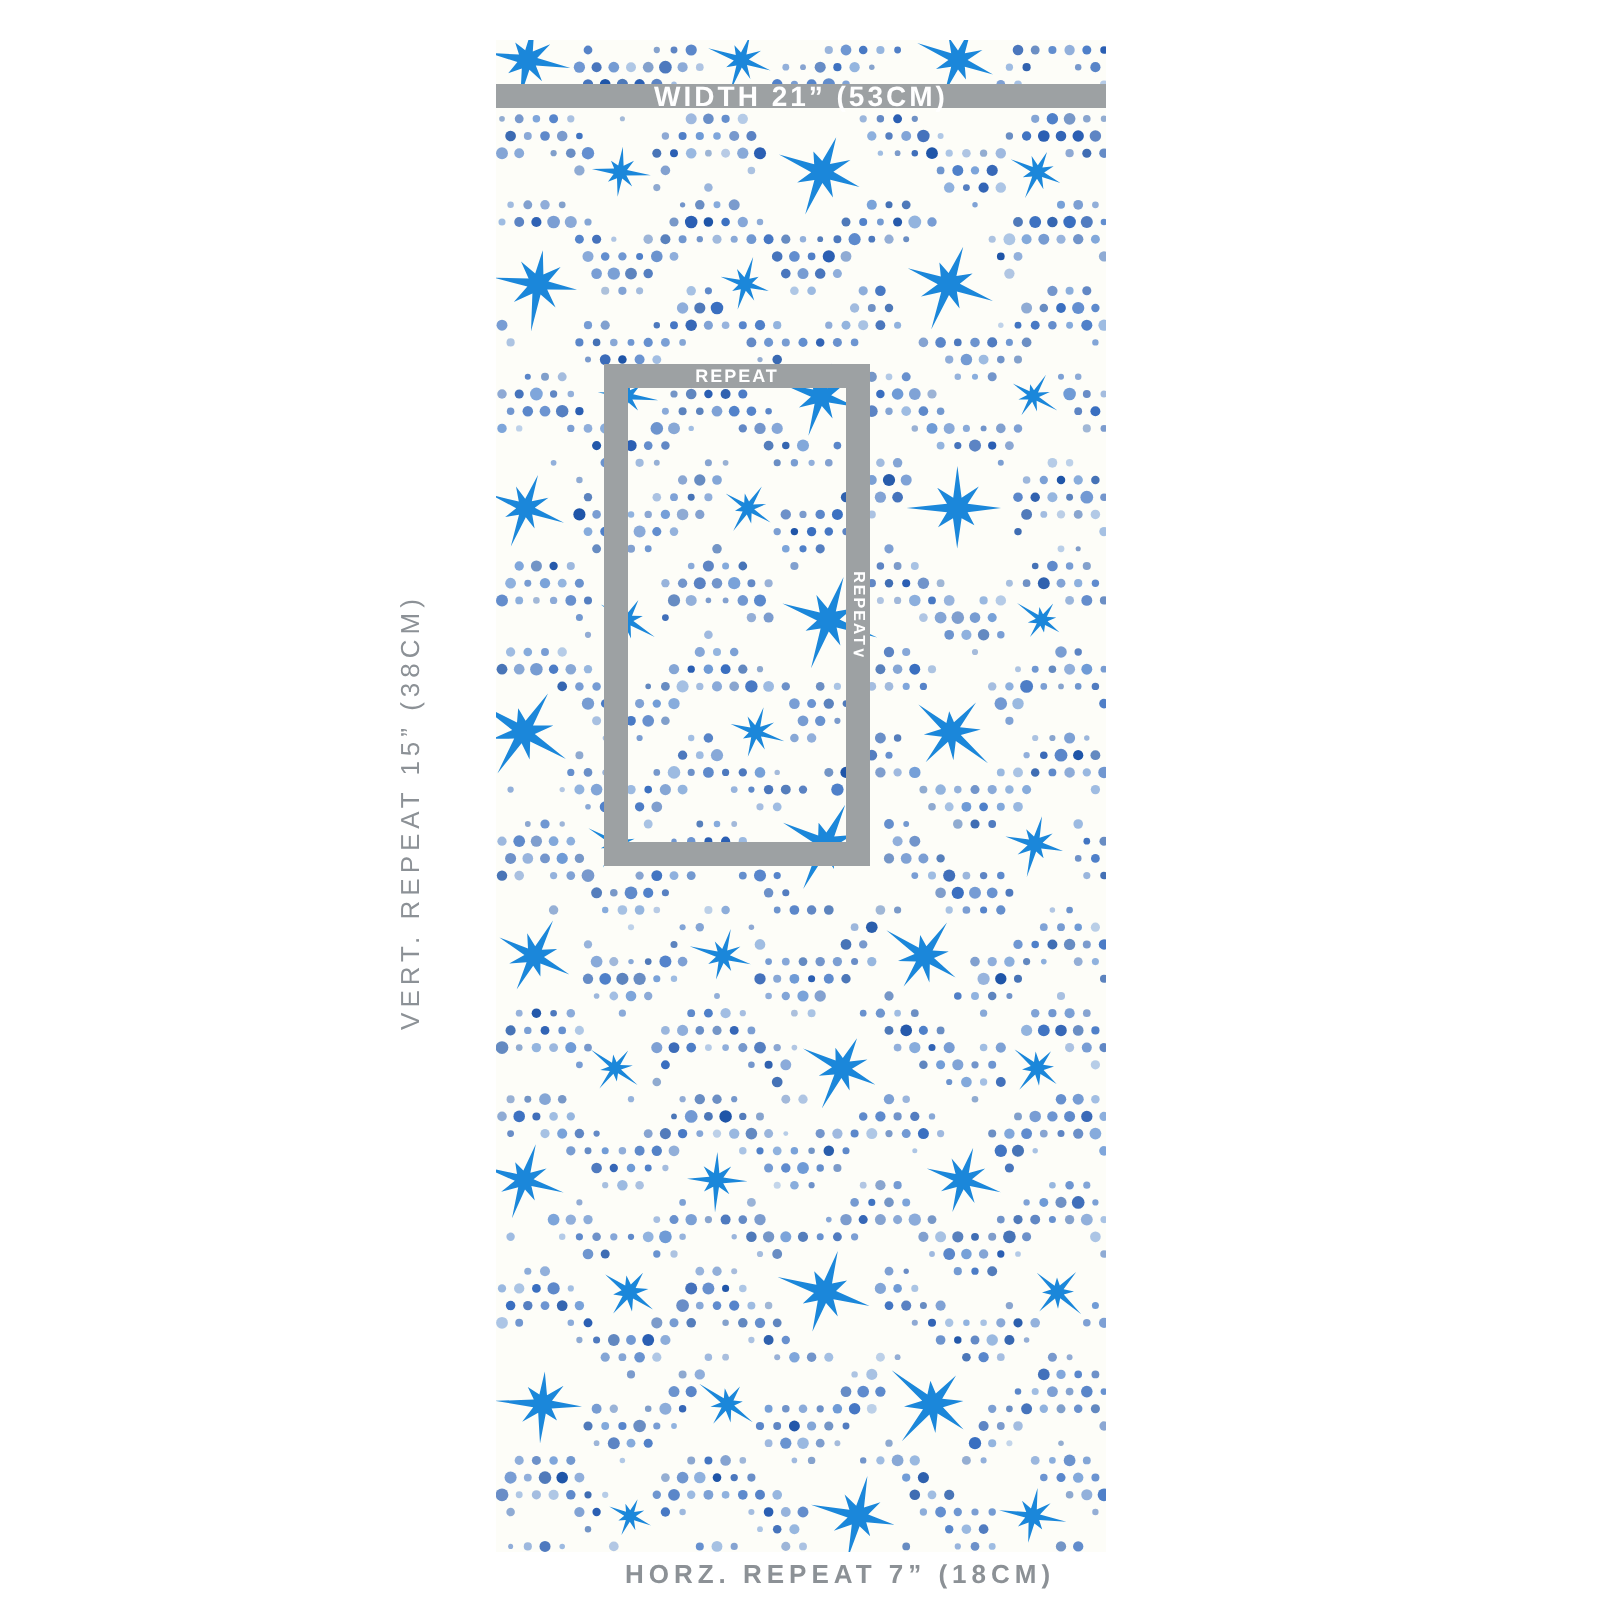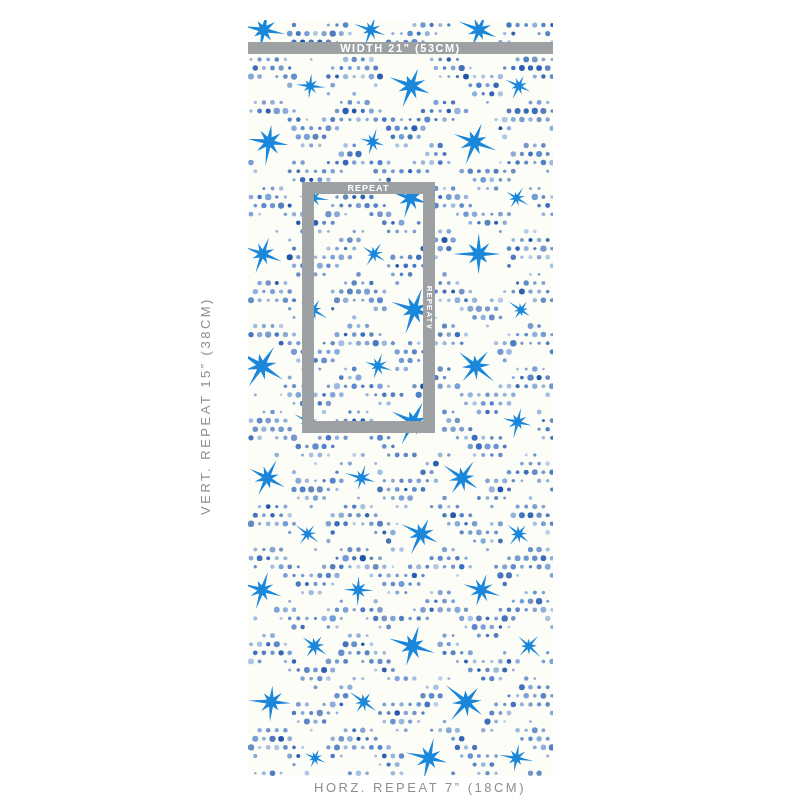--- a/index.html
+++ b/index.html
@@ -3,21 +3,21 @@
 <meta charset="utf-8">
 <style>
   html,body{margin:0;padding:0;}
   .page{position:relative;width:800px;height:800px;background:#ffffff;overflow:hidden;
         font-family:"Liberation Sans",sans-serif;}
   .swatch{position:absolute;left:248px;top:20px;width:305px;height:756px;
           overflow:hidden;background:#fdfdf8;}
   .swatch svg{position:absolute;left:0;top:0;}
   .width-bar{position:absolute;left:0;top:22px;width:100%;height:12px;
              background:#9da1a3;display:flex;align-items:center;justify-content:center;z-index:3;}
-  .width-bar span{color:#ffffff;font-size:11px;font-weight:bold;letter-spacing:1.5px;
+  .width-bar span{color:#ffffff;font-size:14px;font-weight:bold;letter-spacing:1.5px;
                   white-space:nowrap;line-height:12px;}
   .repeat-box{position:absolute;left:54px;top:162px;width:133px;height:251px;
               border:12px solid #9da1a3;box-sizing:border-box;z-index:3;}
   .rb-top{position:absolute;left:-12px;right:-12px;top:-12px;height:12px;line-height:12px;
           text-align:center;color:#ffffff;font-size:9px;font-weight:bold;letter-spacing:1px;}
   .rb-side{position:absolute;right:-12px;top:50%;transform:translateY(-50%);width:12px;
            writing-mode:vertical-rl;color:#ffffff;font-size:8px;font-weight:bold;
            letter-spacing:1px;line-height:12px;text-align:center;white-space:nowrap;}
   .rb-side .rb-arrow{font-size:8px;}
   .meas-label{color:#8c9196;font-size:13px;letter-spacing:2.5px;white-space:nowrap;}
@@ -1598,15 +1598,15 @@
     <div class="width-bar" style="background: rgb(157, 161, 163);">
       <span style="color: rgb(255, 255, 255);">WIDTH 21” (53CM)</span>
     </div>
 
     <div class="repeat-box" style="border-color: rgb(157, 161, 163); text-decoration: underline;">
       <span class="rb-top" style="color: rgb(255, 255, 255);">REPEAT</span>
       <span class="rb-side" style="color: rgb(255, 255, 255);"><span>REPEAT</span><span class="rb-arrow">∨</span></span>
     </div>
   </div>
 
-  <div class="meas-label horz-label" style="color: rgb(140, 145, 150);">HORZ. REPEAT 7” (18CM)</div>
+  <div class="meas-label horz-label" style="color: rgb(140, 145, 150); font-weight: bold;">HORZ. REPEAT 7” (18CM)</div>
 
 </div>
 
 </body></html>

